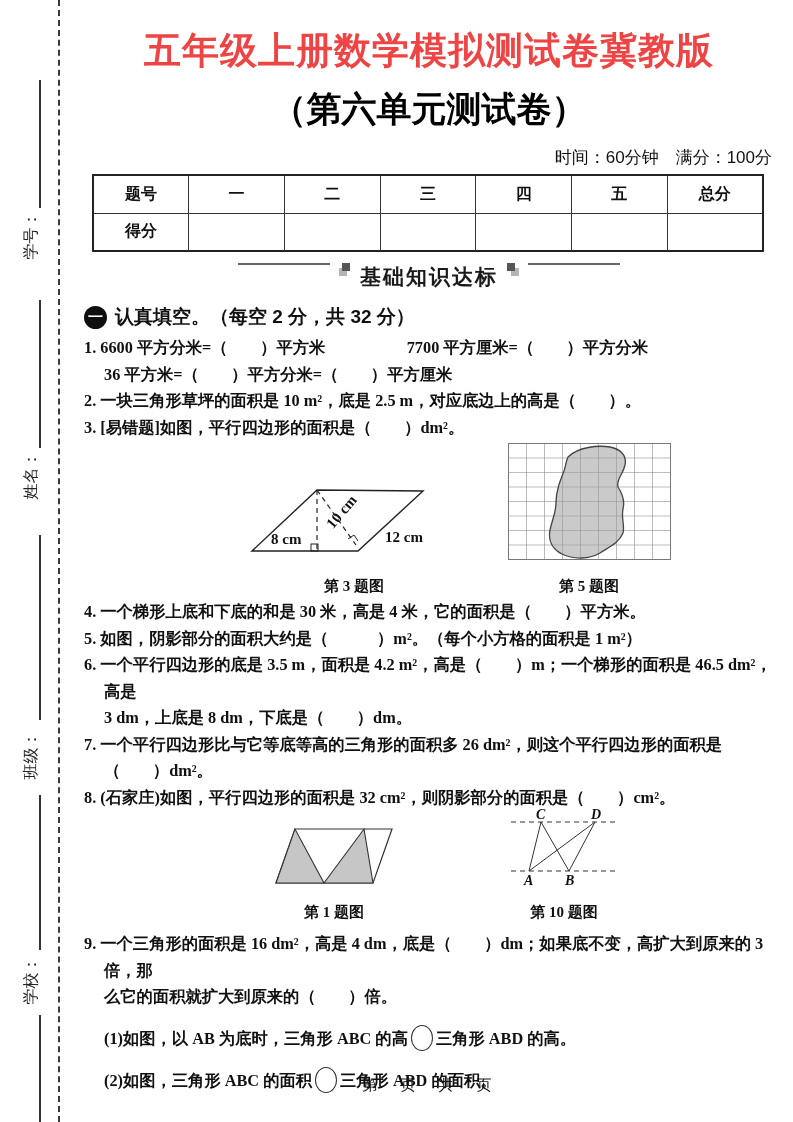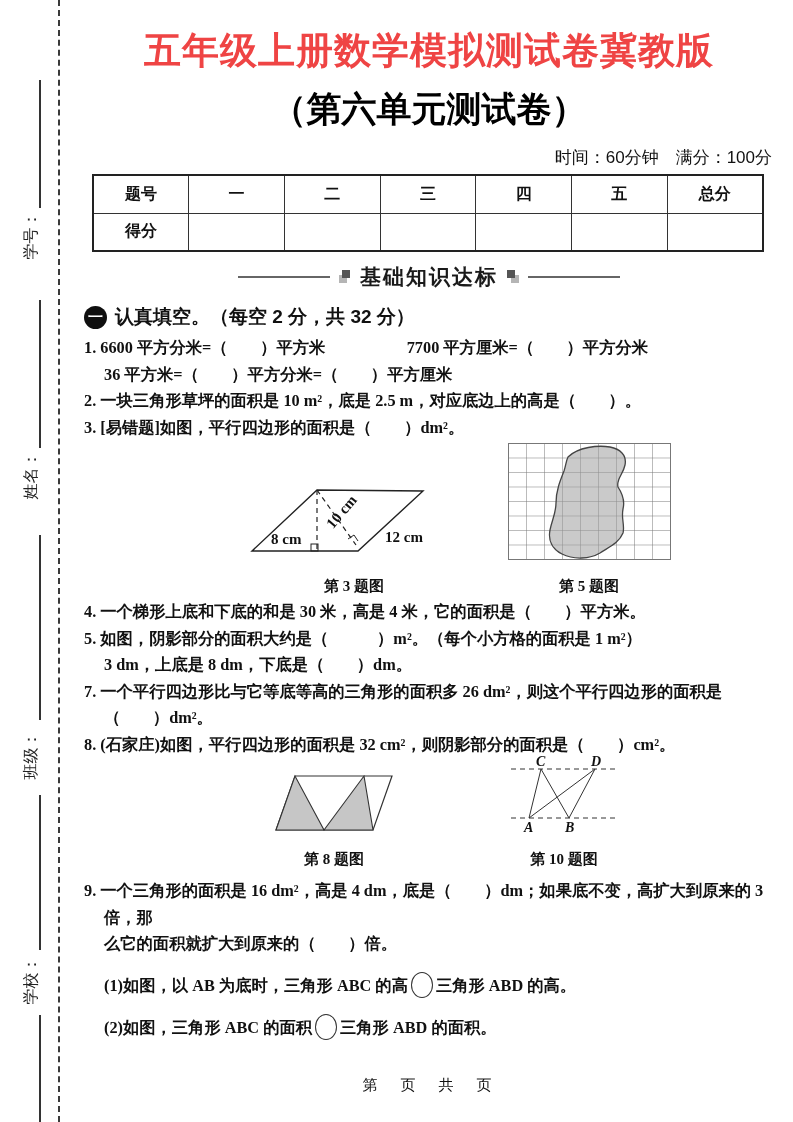--- a/index.html
+++ b/index.html
@@ -22,21 +22,21 @@
   .subtitle { margin-top:10px; text-align:center; font-size:35px; font-weight:800;
     font-family:"Liberation Sans", sans-serif; color:#000; }
   .meta { margin-top:13px; text-align:right; font-size:17px; padding-right:2px;
     font-family:"Liberation Sans", sans-serif; }
   
   table.score { margin:5px 0 0 8px; width:672px; border-collapse:collapse;
     table-layout:fixed; border:2.5px solid #222; }
   table.score td { border:1.5px solid #333; height:38px; text-align:center;
     font-size:16px; font-weight:700; font-family:"Liberation Sans", sans-serif; }
   
-  .banner { margin-top:11px; display:flex; align-items:center; justify-content:center; gap:9px; }
+  .banner { margin-top:11px; display:flex; justify-content:center; gap:9px; }
   .bline { width:92px; border-top:2px solid #666; }
   .sqwrap { position:relative; width:12px; height:14px; }
   .sq-d { position:absolute; width:8px; height:8px; background:#555; }
   .sq-l { position:absolute; width:8px; height:8px; background:#b5b5b5; }
   .sqwrap.l .sq-d { left:3px; top:0; } .sqwrap.l .sq-l { left:0; top:5px; }
   .sqwrap.r .sq-d { left:0; top:0; }  .sqwrap.r .sq-l { left:4px; top:5px; }
   .btitle { font-size:21px; font-weight:900; letter-spacing:2px;
     font-family:"Liberation Sans", sans-serif; color:#1a1a1a; }
   
   .sec-head { margin-top:13px; font-size:19px; font-weight:800;
@@ -168,35 +168,36 @@
                      C48,48 52,38 56,28 C58,22 58,18 60,14 Z" fill="#9f9f9f" fill-opacity="0.55" stroke="#444" stroke-width="1.3"></path>
           </svg>
           <div class="figcap">第 5 题图</div>
         </div>
       </div>
 
       <div class="q"><span class="qnum">4.</span> <span>一个梯形上底和下底的和是 30 米，高是 4 米，它的面积是（　　）平方米。</span></div>
 
       <div class="q"><span class="qnum">5.</span> <span>如图，阴影部分的面积大约是（　　　）m²。（每个小方格的面积是 1 m²）</span></div>
 
+      <div class="q"><span class="qnum">6.</span> <span>一个平行四边形的底是 3.5 m，面积是 4.2 m²，高是（　　）m；一个梯形的面积是 46.5 dm²，高是</span></div>
       <div class="qcont">3 dm，上底是 8 dm，下底是（　　）dm。</div>
 
       <div class="q"><span class="qnum">7.</span> <span>一个平行四边形比与它等底等高的三角形的面积多 26 dm²，则这个平行四边形的面积是</span></div>
       <div class="qcont">（　　）dm²。</div>
 
       <div class="q"><span class="qnum">8.</span> <span>(石家庄)如图，平行四边形的面积是 32 cm²，则阴影部分的面积是（　　）cm²。</span></div>
 
       <div class="figrow figrow2">
         <div class="figblock f8">
           <svg width="132" height="62" viewBox="0 0 132 62">
             <polygon points="8,58 27,4 124,4 105,58" fill="none" stroke="#333" stroke-width="1.2"></polygon>
             <polygon points="8,58 27,4 56,58" fill="#c6c6c6" stroke="#333" stroke-width="1.1"></polygon>
             <polygon points="56,58 96,4 105,58" fill="#c6c6c6" stroke="#333" stroke-width="1.1"></polygon>
           </svg>
-          <div class="figcap">第 8 题图</div>
+          <div class="figcap">第 1 题图</div>
         </div>
         <div class="figblock f10">
           <svg width="118" height="78" viewBox="0 0 118 78">
             <line x1="6" y1="13" x2="112" y2="13" stroke="#333" stroke-width="1" stroke-dasharray="5,4"></line>
             <line x1="6" y1="62" x2="112" y2="62" stroke="#333" stroke-width="1" stroke-dasharray="5,4"></line>
             <line x1="24" y1="62" x2="36" y2="13" stroke="#333" stroke-width="1"></line>
             <line x1="24" y1="62" x2="90" y2="13" stroke="#333" stroke-width="1"></line>
             <line x1="64" y1="62" x2="36" y2="13" stroke="#333" stroke-width="1"></line>
             <line x1="64" y1="62" x2="90" y2="13" stroke="#333" stroke-width="1"></line>
             <text x="31" y="10" font-size="14" font-style="italic">C</text>

